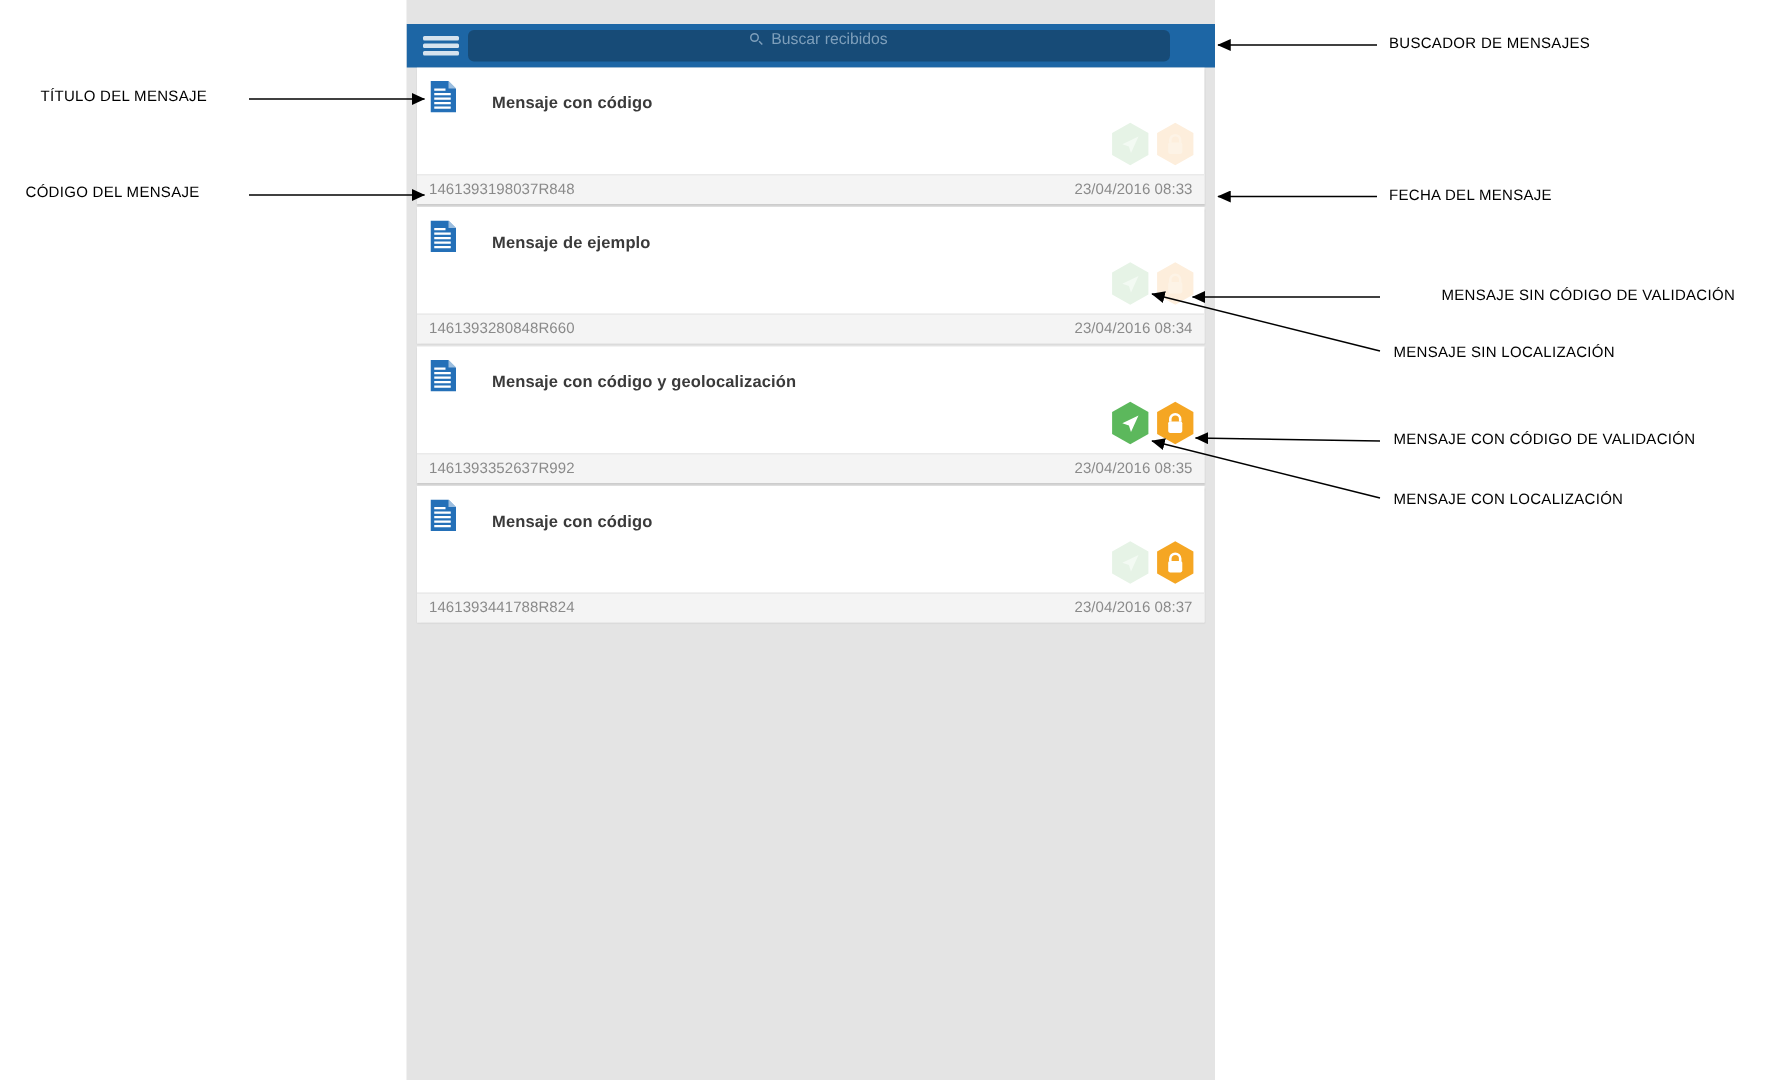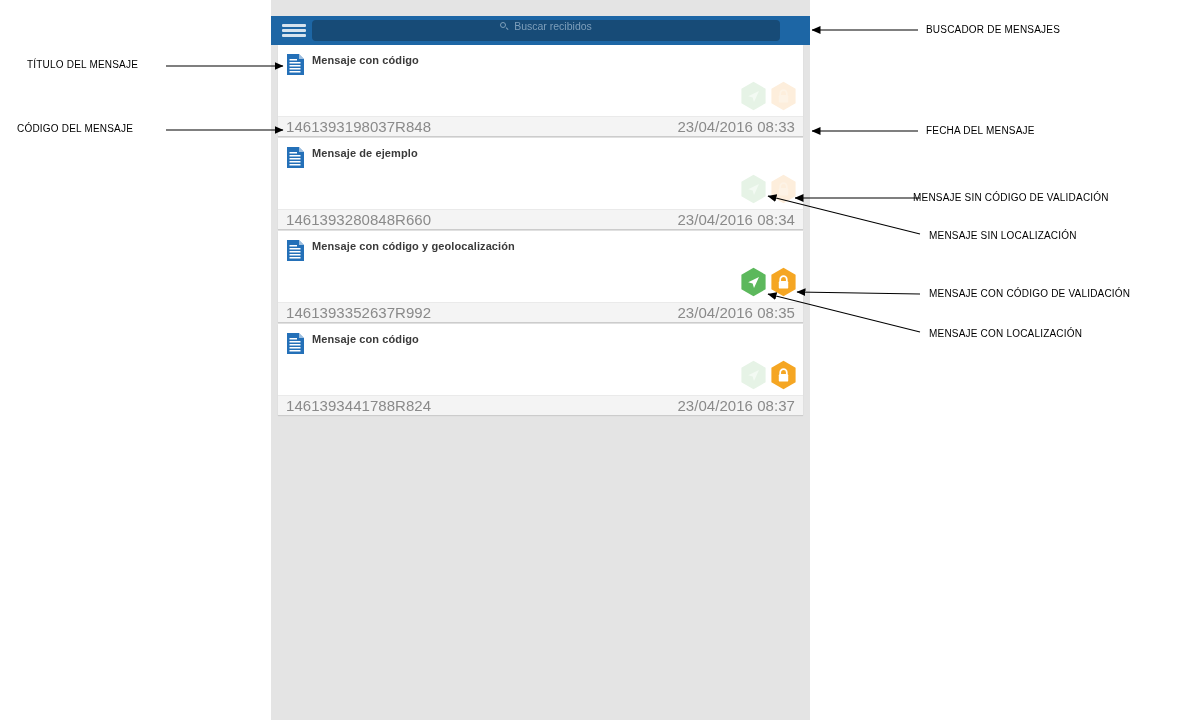--- a/index.html
+++ b/index.html
@@ -186,22 +186,22 @@
     position: relative;
     margin: 0 7px 2px 7px;
     background: #ffffff;
     height: 91px;
     box-shadow: 0 1px 1px rgba(0,0,0,.10);
     overflow: hidden;
   }
   .msg-card:first-child { margin-top: 0; }
   .msg-head {
     display: flex;
-    align-items: flex-start;
-    gap: 8px;
+    align-items: flex-end;
+    gap: 24px;
     padding: 9px 0 0 9px;
   }
   .doc-icon {
     width: 17px; height: 21px;
     position: relative;
     flex: 0 0 auto;
   }
   .doc-icon svg { display: block; }
   .msg-title {
     font-size: 11px;
@@ -232,21 +232,21 @@
     height: 20px;
     background: #f4f4f4;
     border-top: 1px solid #eaeaea;
     display: flex;
     align-items: center;
     justify-content: space-between;
     padding: 0 8px;
     box-sizing: border-box;
   }
   .msg-code, .msg-date {
-    font-size: 15px;
+    font-size: 10px;
     color: #8a8a8a;
     letter-spacing: .05px;
   }
 
   
   #annotations {
     position: absolute;
     left: 0; top: 0;
     width: 1183px; height: 720px;
     pointer-events: none;
@@ -473,16 +473,16 @@
   <line x1="920" y1="294" x2="797" y2="292" stroke="#000" stroke-width="1.1" marker-end="url(#arrR)"></line>
 
   <line x1="920" y1="332" x2="768" y2="294" stroke="#000" stroke-width="1.1" marker-end="url(#arrR)"></line>
 </svg>
 
 <div class="anno-label" style="left:27px;  top:59px;text-align:center;">TÍTULO DEL MENSAJE</div>
 <div class="anno-label" style="left:17px;  top:123px;">CÓDIGO DEL MENSAJE</div>
 
 <div class="anno-label" style="left:926px; top:24px;">BUSCADOR DE MENSAJES</div>
 <div class="anno-label" style="left:926px; top:125px;">FECHA DEL MENSAJE</div>
-<div class="anno-label" style="left:913px; top:192px;">MENSAJE SIN CÓDIGO DE VALIDACIÓN</div>
+<div class="anno-label" style="left:961px; top:192px;">MENSAJE SIN CÓDIGO DE VALIDACIÓN</div>
 <div class="anno-label" style="left:929px; top:230px;">MENSAJE SIN LOCALIZACIÓN</div>
 <div class="anno-label" style="left:929px; top:288px;">MENSAJE CON CÓDIGO DE VALIDACIÓN</div>
 <div class="anno-label" style="left:929px; top:328px;text-align:right;">MENSAJE CON LOCALIZACIÓN</div>
 
 </body></html>

